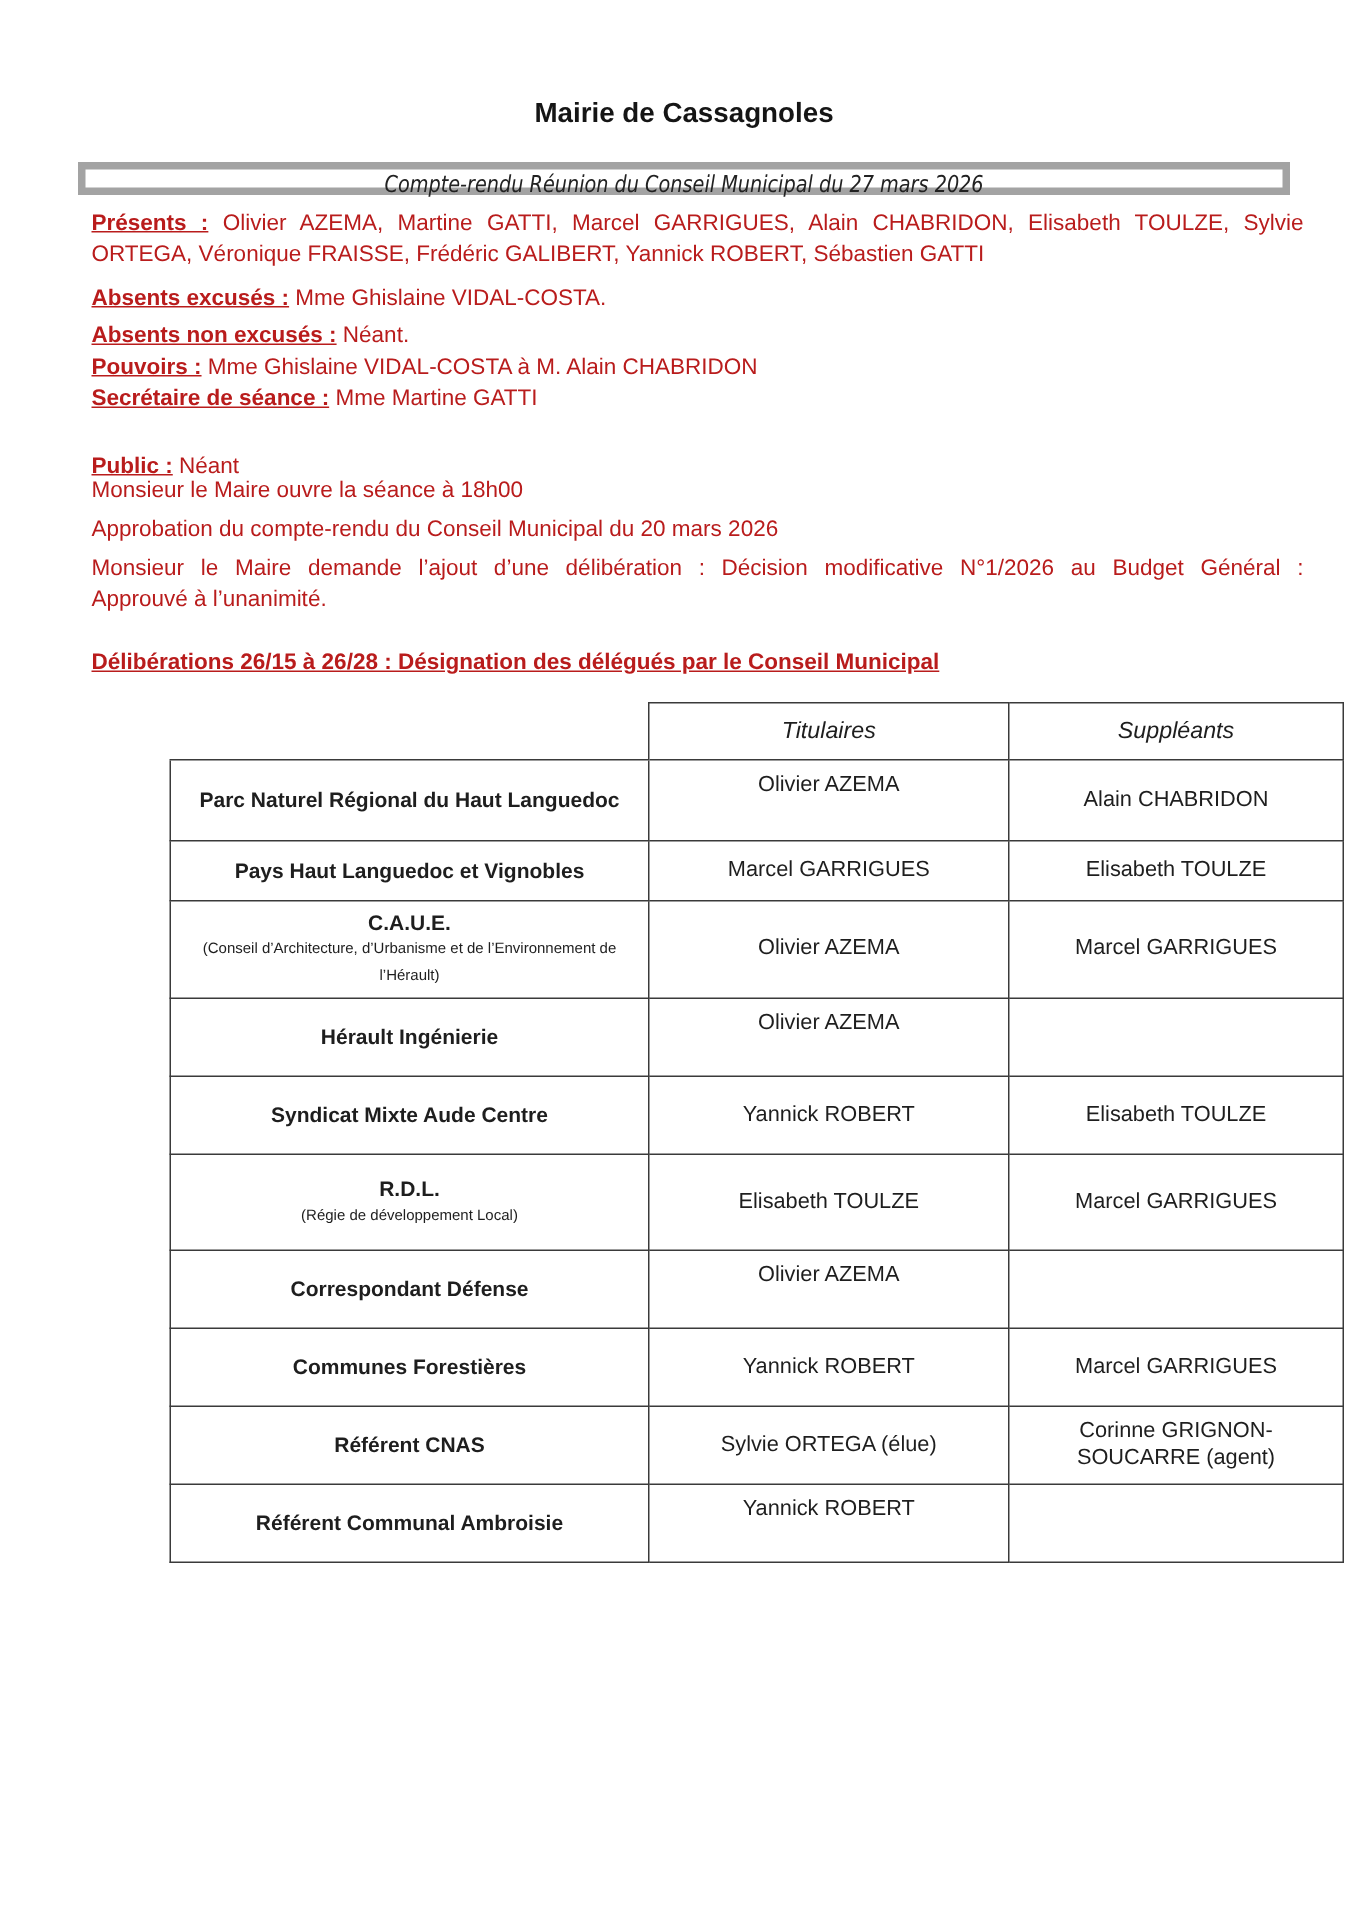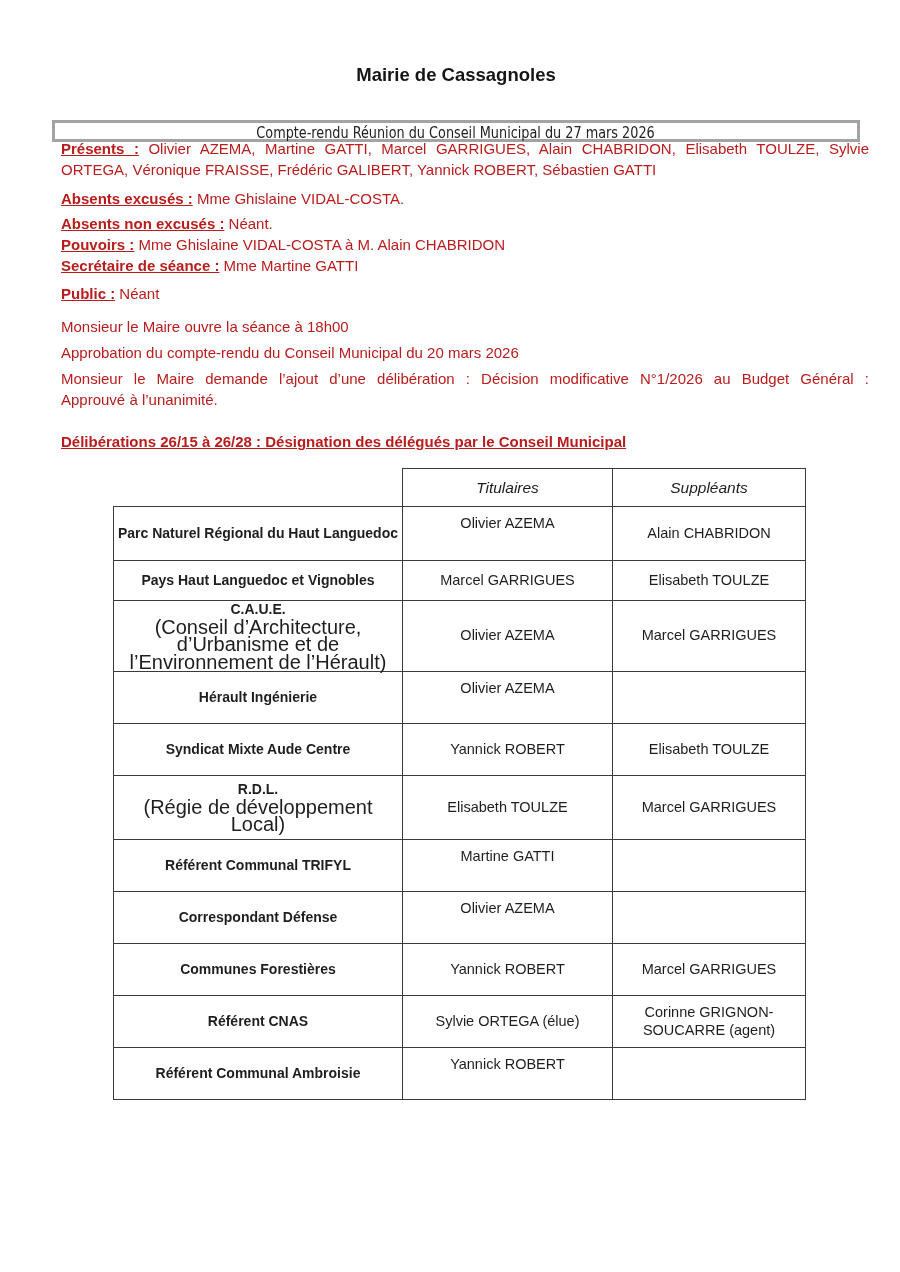--- a/index.html
+++ b/index.html
@@ -9,47 +9,48 @@
     color: #1e1e1e;
     font-family: "Liberation Sans", sans-serif;
     position: relative;
     overflow: hidden;
   }
   .page-title {
     position: absolute; left: 0; top: 64px; width: 912px;
     text-align: center; font-weight: bold; font-size: 18.5px; color: #151515;
   }
   .subtitle-box {
-    position: absolute; left: 52px; top: 120px; width: 808px; height: 22px;
-    border: 3px solid #a3a3a3; box-sizing: border-box;
+    position: absolute; left: 52px; top: 108px; width: 808px; height: 22px;
+    border: 5px solid #a3a3a3; box-sizing: border-box;
     text-align: center; font-size: 15.5px; line-height: 20px;
     font-family: "DejaVu Sans", sans-serif; font-stretch: condensed;
     color: #222;
+    font-style: italic;
   }
   .subtitle-box span { display: inline-block; transform: scaleX(0.92); }
   .para {
     position: absolute; left: 61px; width: 808px;
     font-size: 15px; line-height: 21px; color: #b91c1c;
   }
   .lbl { font-weight: bold; text-decoration: underline; }
   .justify-line { text-align: justify; text-align-last: justify; display: block; }
 
   table.delegates {
     position: absolute; left: 113px; top: 468px;
     border-collapse: collapse; font-size: 14.5px; color: #1e1e1e;
   }
   table.delegates td, table.delegates th {
     border: 1.5px solid #3a3a3a;
-    text-align: center; vertical-align: middle; padding: 0 0;
+    text-align: center; vertical-align: middle; padding: 0 15px;
     line-height: 17.5px;
   }
   table.delegates th { font-weight: normal; font-style: italic; font-size: 15.5px; height: 37px; }
   table.delegates th.corner { border: none; border-bottom: 1.5px solid #3a3a3a; border-left: none; border-top: none; }
   table.delegates td.org { font-weight: bold; font-size: 14px; width: 288px; }
-  table.delegates td.org .sub { font-weight: normal; font-size: 20px; display: block; }
+  table.delegates td.org .sub { font-weight: normal; font-size: 10px; display: block; }
   table.delegates td.tit { width: 209px; }
   table.delegates td.sup { width: 192px; }
   table.delegates tr.r { height: 52px; }
   table.delegates tr.r3 { height: 65px; }
   .top-align { vertical-align: top !important; padding-top: 8px !important; }
 </style>
 </head>
 <body>
 
 <div class="page-title">Mairie de Cassagnoles</div>
@@ -76,21 +77,21 @@
 <div class="para" style="top:234px;">
   <span class="lbl">Pouvoirs :</span>
   <span>Mme Ghislaine VIDAL-COSTA à M. Alain CHABRIDON</span>
 </div>
 
 <div class="para" style="top:255px;">
   <span class="lbl">Secrétaire de séance :</span>
   <span>Mme Martine GATTI</span>
 </div>
 
-<div class="para" style="top:283px;">
+<div class="para" style="top:300px;">
   <span class="lbl">Public :</span>
   <span>Néant</span>
 </div>
 
 <div class="para" style="top:316px;">Monsieur le Maire ouvre la séance à 18h00</div>
 <div class="para" style="top:342px;">Approbation du compte-rendu du Conseil Municipal du 20 mars 2026</div>
 <div class="para" style="top:368px;">
   <span class="justify-line">Monsieur le Maire demande l’ajout d’une délibération : Décision modificative N°1/2026 au Budget Général :</span>
   <span style="display:block">Approuvé à l’unanimité.</span>
 </div>
@@ -138,25 +139,20 @@
     </tr>
     <tr class="r3" style="height:64px">
       <td class="org">
         <span>R.D.L.</span>
         <span class="sub">(Régie de développement Local)</span>
       </td>
       <td class="tit">Elisabeth TOULZE</td>
       <td class="sup">Marcel GARRIGUES</td>
     </tr>
     <tr class="r">
-      <td class="org">Référent Communal TRIFYL</td>
-      <td class="tit top-align" style="padding-top:14px">Martine GATTI</td>
-      <td class="sup"></td>
-    </tr>
-    <tr class="r">
       <td class="org">Correspondant Défense</td>
       <td class="tit top-align" style="padding-top:14px">Olivier AZEMA</td>
       <td class="sup"></td>
     </tr>
     <tr class="r">
       <td class="org">Communes Forestières</td>
       <td class="tit">Yannick ROBERT</td>
       <td class="sup">Marcel GARRIGUES</td>
     </tr>
     <tr class="r" style="height:52px">

